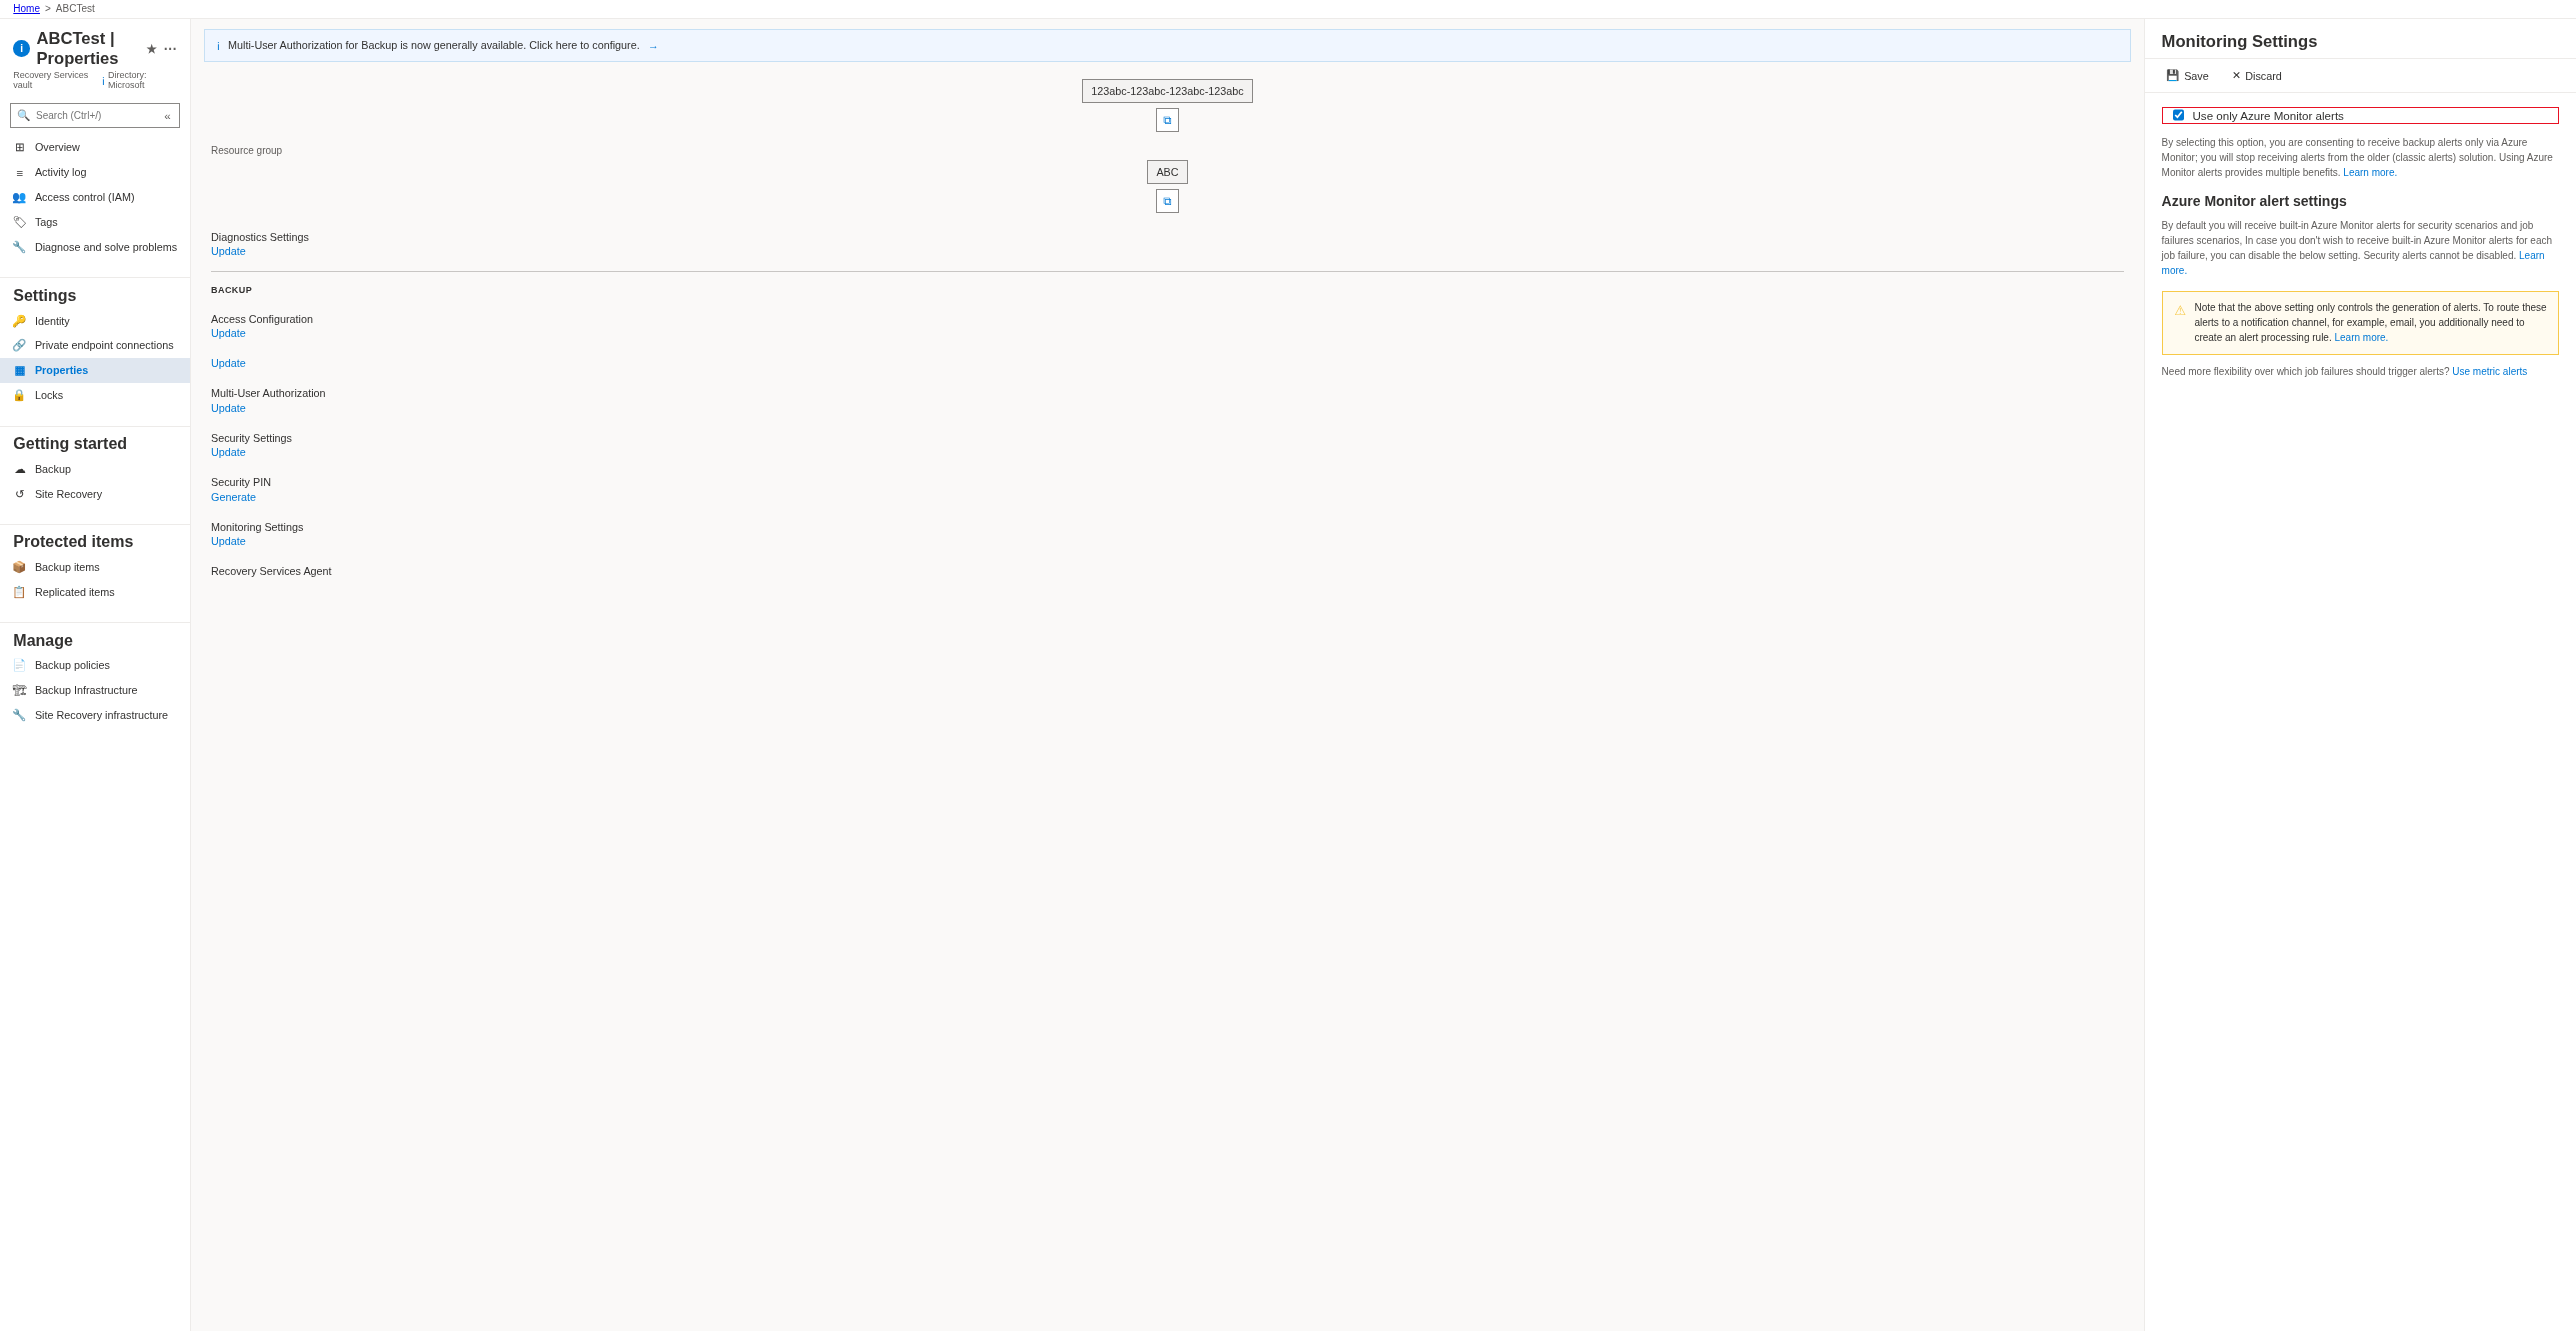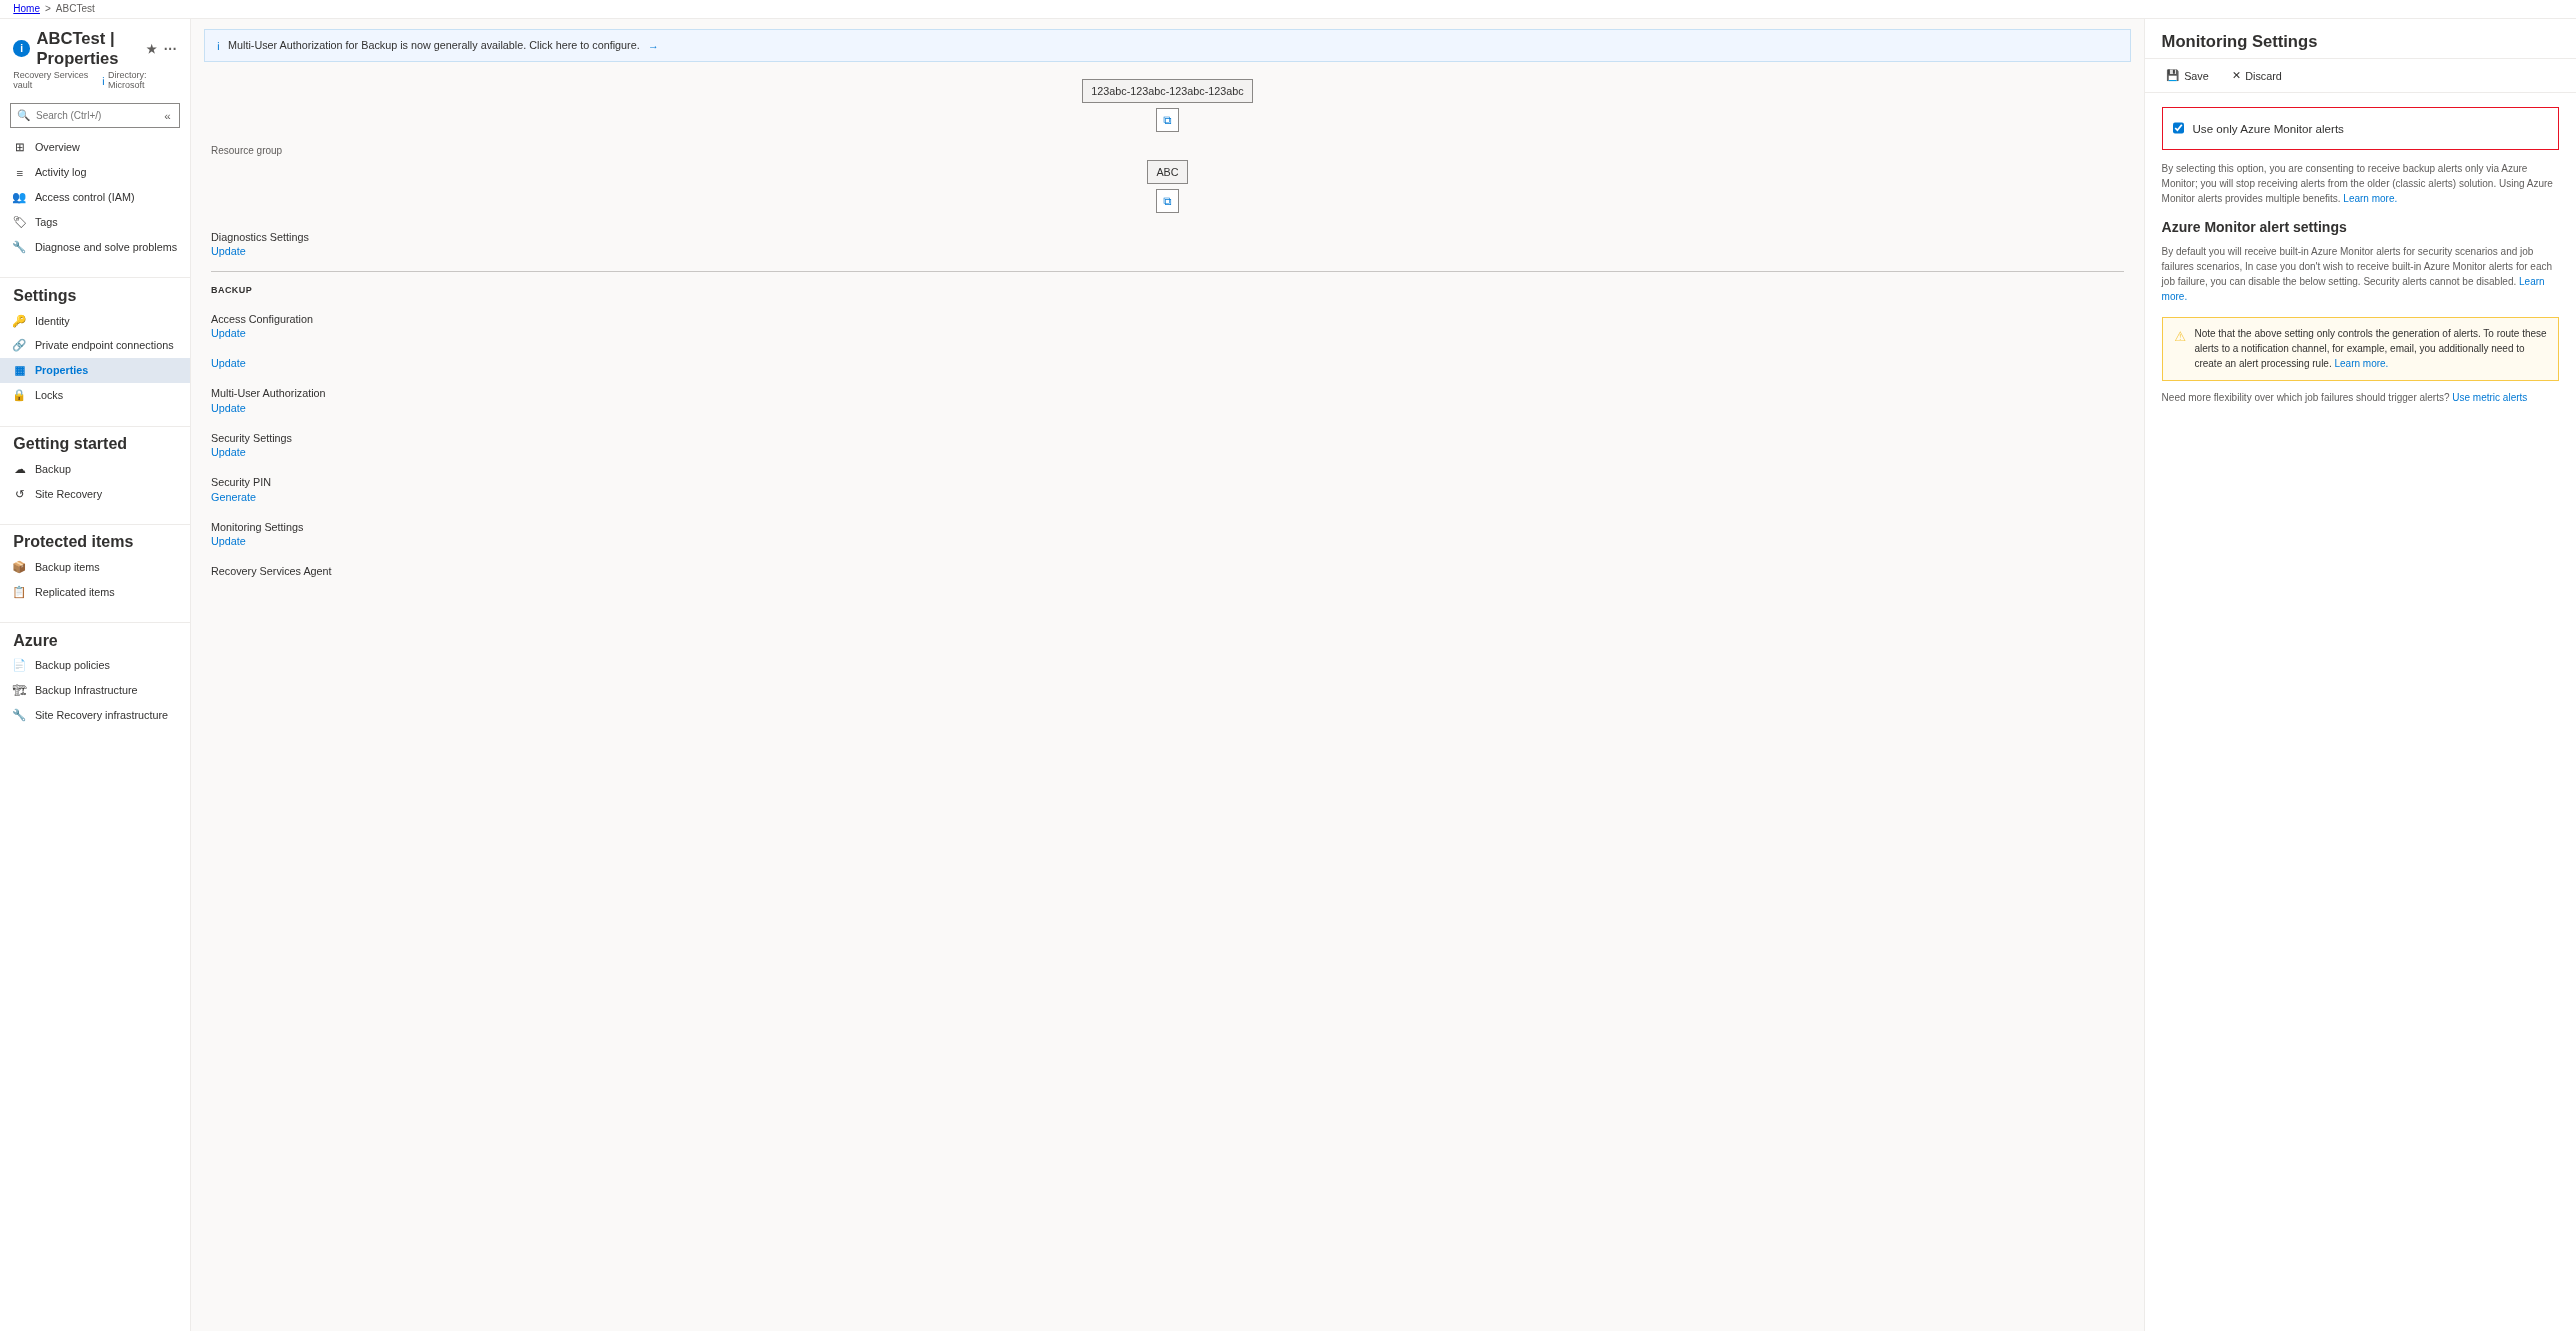--- a/index.html
+++ b/index.html
@@ -51,21 +51,21 @@
 
     
     .right-panel { width: 432px; background: #fff; border-left: 0.8px solid #edebe9; overflow-y: auto; flex-shrink: 0; }
     .right-panel-header { padding: 13.3px 16.6px 6.6px; border-bottom: 0.8px solid #edebe9; }
     .right-panel-title { font-size: 16.6px; font-weight: 600; color: #323130; }
     .right-panel-toolbar { padding: 6.6px 16.6px; border-bottom: 0.8px solid #edebe9; display: flex; align-items: center; gap: 13.3px; }
     .toolbar-btn { display: flex; align-items: center; gap: 4.1px; font-size: 10.8px; color: #323130; cursor: pointer; background: none; border: none; padding: 3.3px 5px; }
 
     .right-panel-content { padding: 13.3px 16.6px; }
 
-    .checkbox-option { display: flex; align-items: center; gap: 8.3px; border: 1.7px solid #e81123; padding: 14px 10px; margin-bottom: 11.6px; cursor: pointer; }
+    .checkbox-option { display: flex; align-items: center; gap: 8.3px; border: 1.7px solid #e81123; padding: 1px 10px; margin-bottom: 11.6px; cursor: pointer; }
     .checkbox-option input[type="checkbox"] { width: 11.6px; height: 11.6px; accent-color: #0078d4; cursor: pointer; }
     .checkbox-label { font-size: 11.6px; font-weight: 500; color: #323130; }
 
     .description-text { font-size: 10px; color: #605e5c; line-height: 1.5; margin-bottom: 13.3px; }
     .description-text a { color: #0078d4; text-decoration: none; }
 
     .subsection-title { font-size: 14px; font-weight: 600; color: #323130; margin-bottom: 8.3px; }
 
     .toggle-row { margin-bottom: 10px; }
     .toggle-label { font-size: 10.8px; color: #323130; margin-bottom: 5px; }
@@ -179,21 +179,21 @@
     <div class="nav-section-label">Protected items</div>
     <div class="nav-item">
       <span class="nav-icon">📦</span>
       <span>Backup items</span>
     </div>
     <div class="nav-item">
       <span class="nav-icon">📋</span>
       <span>Replicated items</span>
     </div>
 
-    <div class="nav-section-label">Azure</div>
+    <div class="nav-section-label">Manage</div>
     <div class="nav-item">
       <span class="nav-icon">📄</span>
       <span>Backup policies</span>
     </div>
     <div class="nav-item">
       <span class="nav-icon">🏗</span>
       <span>Backup Infrastructure</span>
     </div>
     <div class="nav-item">
       <span class="nav-icon">🔧</span>

